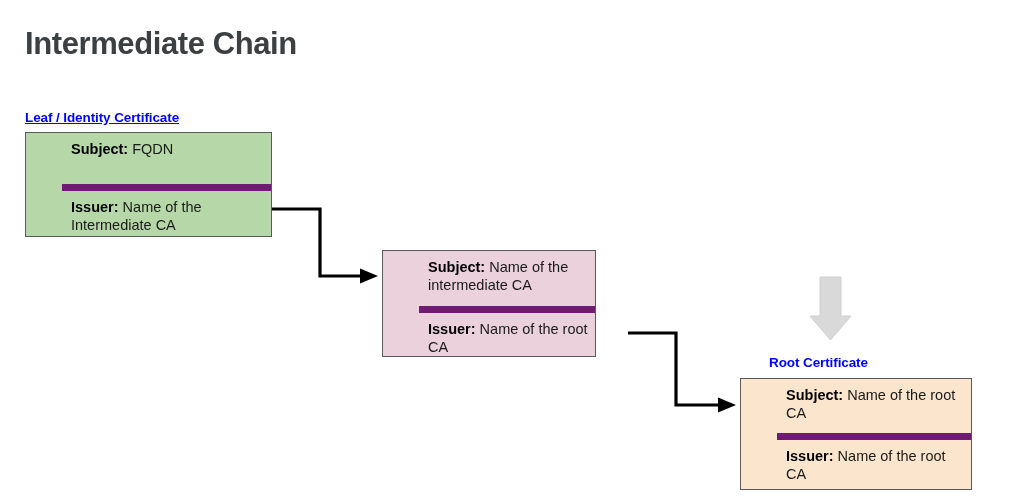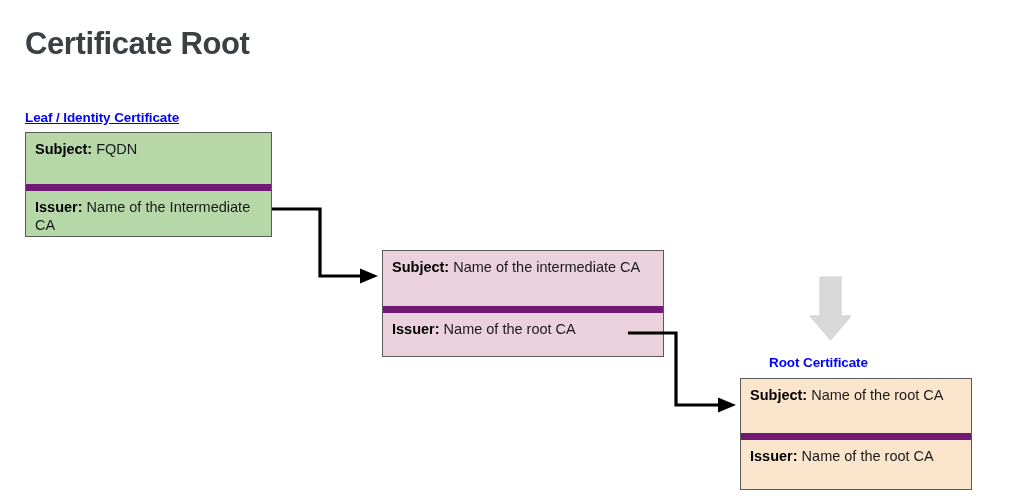--- a/index.html
+++ b/index.html
@@ -49,20 +49,21 @@
     display: flex;
     flex-direction: column;
   }
   .cert-row {
     box-sizing: border-box;
     padding: 7px 4px 0 9px;
     font-size: 14.5px;
     color: #1a1a1a;
     line-height: 1.27;
     overflow: hidden;
+    margin-left: 36px;
   }
   .cert-row.divided {
     border-top: 7px solid #701a75;
   }
   .cert-row .field-name {
     font-weight: bold;
     color: #000000;
   }
 
   
@@ -70,21 +71,21 @@
   #intermediate-box { background: #ead1dc; }
   #root-box         { background: #fce5cd; }
 
   
   #leaf-label         { left: 25px;  top: 110px; text-decoration: underline; }
   #leaf-box           { left: 25px;  top: 132px; width: 247px; height: 105px; }
   #leaf-box .r1       { height: 52px; }
   #leaf-box .r2       { height: 53px; }
 
   #intermediate-label { left: 383px; top: 230px; }
-  #intermediate-box   { left: 382px; top: 250px; width: 282px; height: 107px; }
+  #intermediate-box   { left: 382px; top: 250px; width: 214px; height: 107px; }
   #intermediate-box .r1 { height: 56px; }
   #intermediate-box .r2 { height: 51px; }
 
   #root-label         { left: 741px; top: 355px; padding-left: 28px; }
   #root-box           { left: 740px; top: 378px; width: 232px; height: 112px; }
   #root-box .r1       { height: 55px; }
   #root-box .r2       { height: 57px; }
 
   
   #subject-equals-issuer {
@@ -107,21 +108,21 @@
     width: 1009px;
     height: 498px;
     pointer-events: none;
   }
 </style>
 </head>
 <body>
 
 <div id="canvas">
 
-  <div id="page-title">Certificate Root</div>
+  <div id="page-title">Intermediate Chain</div>
 
   <div class="cert-label" id="leaf-label">Leaf / Identity Certificate</div>
 
   <div class="cert-box" id="leaf-box">
     <div class="cert-row r1">
       <span class="field-name">Subject: </span>
       <span>FQDN</span>
     </div>
     <div class="cert-row r2 divided">
       <span class="field-name">Issuer: </span>

